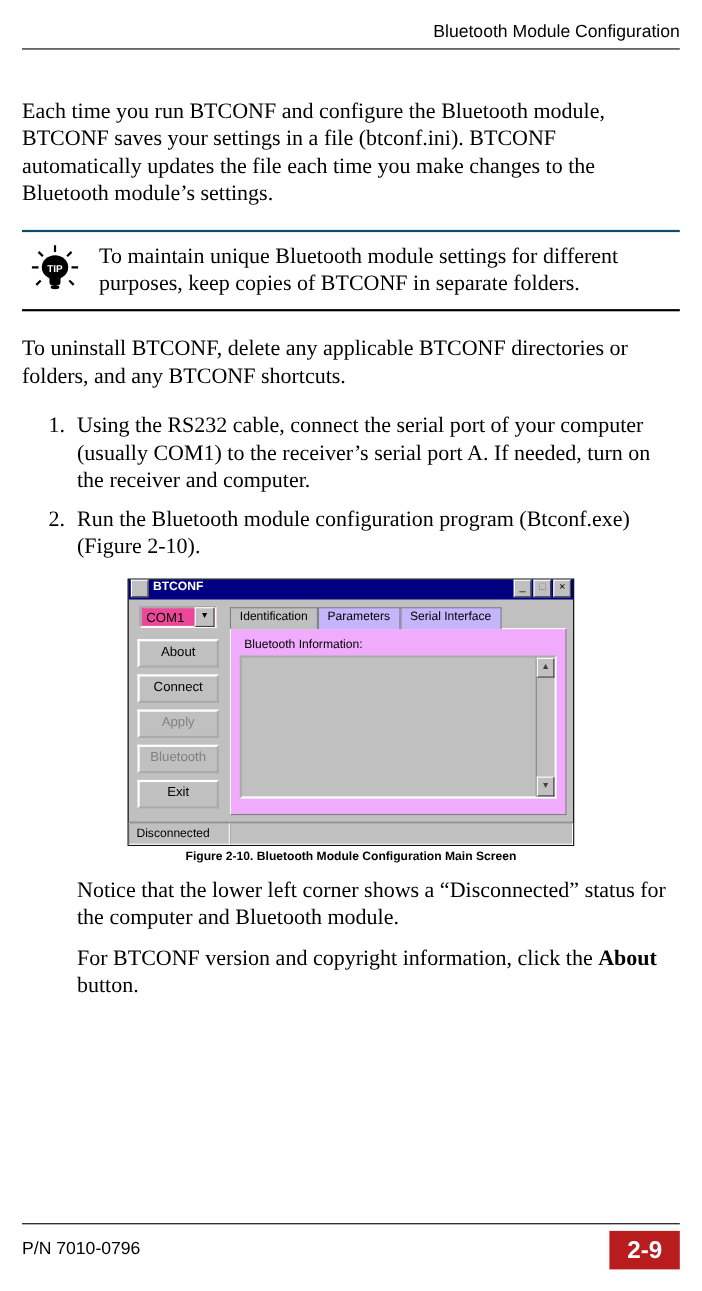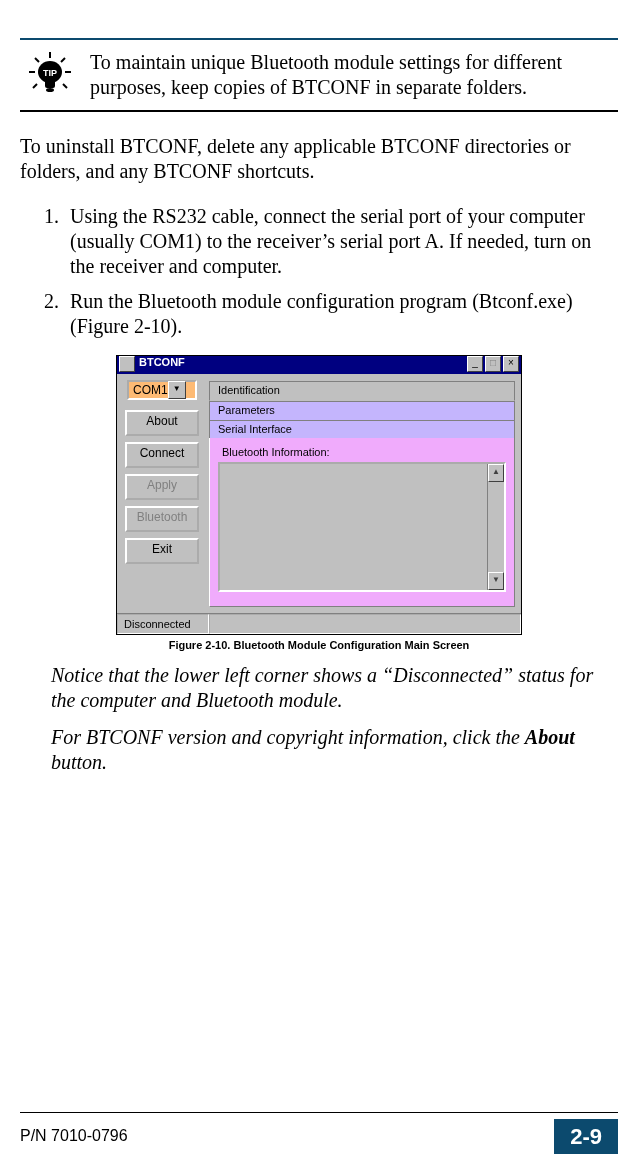--- a/index.html
+++ b/index.html
@@ -66,23 +66,22 @@
     margin: 8px 0 4px 0;
   }
   .figure-caption {
     text-align: center;
     font-family: Arial, Helvetica, sans-serif;
     font-weight: bold;
     font-size: 11px;
     margin: 4px 0 10px 0;
   }
   .after-fig {
-    margin: 0 0 12px 25px;
+    margin: 0 0 12px 44px;
     padding-left: 6px;
-    font-style: italic;
   }
 
   
   .win {
     width: 404px;
     background: #c0c0c0;
     border: 1px solid #000;
     font-family: "MS Sans Serif", Arial, sans-serif;
     font-size: 12px;
   }
@@ -128,24 +127,25 @@
   }
   .leftcol {
     width: 78px;
     display: flex;
     flex-direction: column;
     align-items: center;
   }
   .combo {
     width: 70px;
     height: 20px;
-    background: #fdba74;
+    background: #ec4899;
     border: 2px inset #fff;
     display: flex;
     align-items: center;
+    justify-content: space-between;
     padding: 0 0 0 4px;
     font-size: 12px;
     box-sizing: border-box;
     margin-bottom: 10px;
   }
   .combo .arrow {
     width: 16px;
     height: 16px;
     background: #c0c0c0;
     border: 1px solid #fff;
@@ -166,21 +166,20 @@
     margin-bottom: 6px;
   }
   .btn.disabled { color:#808080; }
   .rightcol {
     flex: 1;
     padding-left: 8px;
   }
   .tabs {
     display: flex;
     font-size: 11px;
-    flex-direction: column;
   }
   .tab {
     padding: 2px 8px;
     border: 1px solid #808080;
     border-bottom: none;
     background: #c4b5fd;
     position: relative;
     top: 1px;
   }
   .tab.active {
@@ -254,33 +253,38 @@
     margin: 0 0 6px 0;
   }
   .footer-row {
     display: flex;
     align-items: center;
     justify-content: space-between;
     font-family: Arial, Helvetica, sans-serif;
     font-size: 16px;
   }
   .page-num {
-    background: #0c4a6e;
+    background: #b91c1c;
     color: #fff;
     font-weight: bold;
     font-size: 22px;
     padding: 4px 16px;
   }
   .bold { font-weight: bold; }
 </style>
 </head>
 <body>
 
 <div class="page">
-
+  <div class="header-section">
+    <span>Bluetooth Module Configuration</span>
+    <hr class="header-rule">
+  </div>
+
+  <p class="para">Each time you run BTCONF and configure the Bluetooth module, BTCONF saves your settings in a file (btconf.ini). BTCONF automatically updates the file each time you make changes to the Bluetooth module’s settings.</p>
 
   <div class="tip-block">
     <div class="tip-icon">
       <svg width="46" height="46" viewBox="0 0 46 46">
         <g stroke="#000" stroke-width="2" fill="none">
           <line x1="23" y1="2" x2="23" y2="8"></line>
           <line x1="8" y1="8" x2="12" y2="12"></line>
           <line x1="38" y1="8" x2="34" y2="12"></line>
           <line x1="2" y1="22" x2="8" y2="22"></line>
           <line x1="44" y1="22" x2="38" y2="22"></line>

